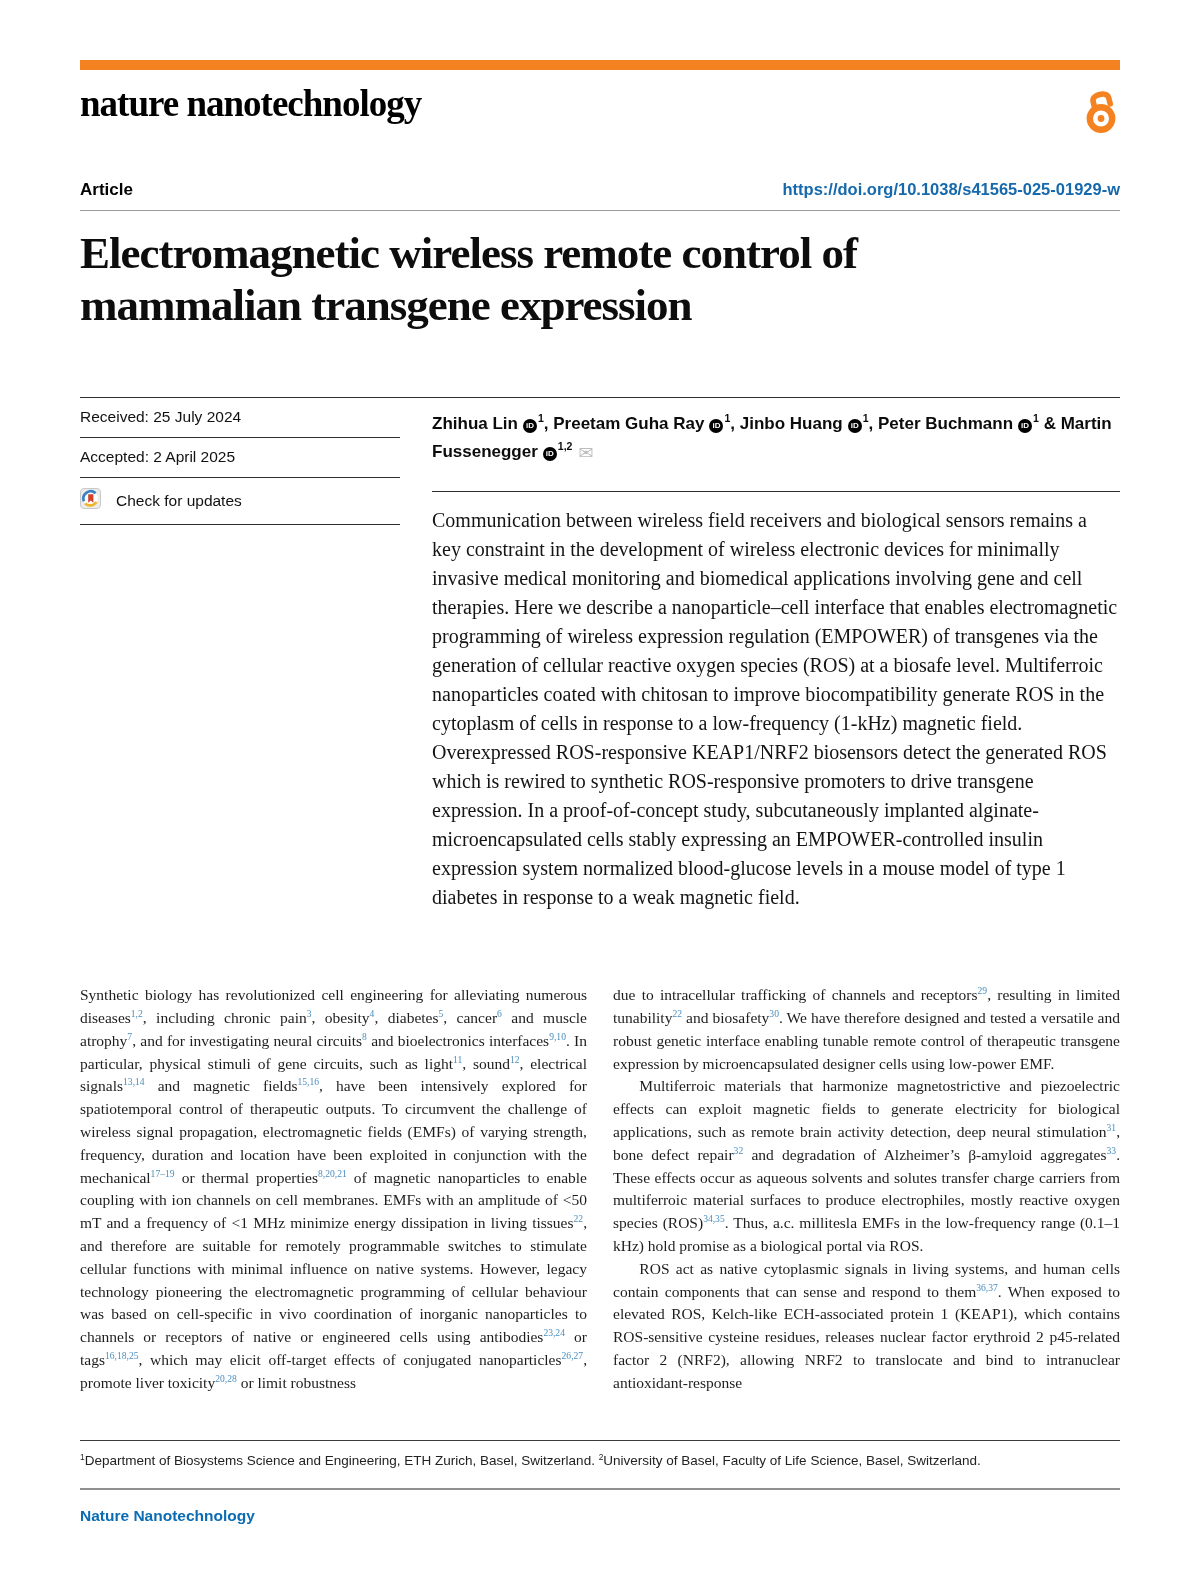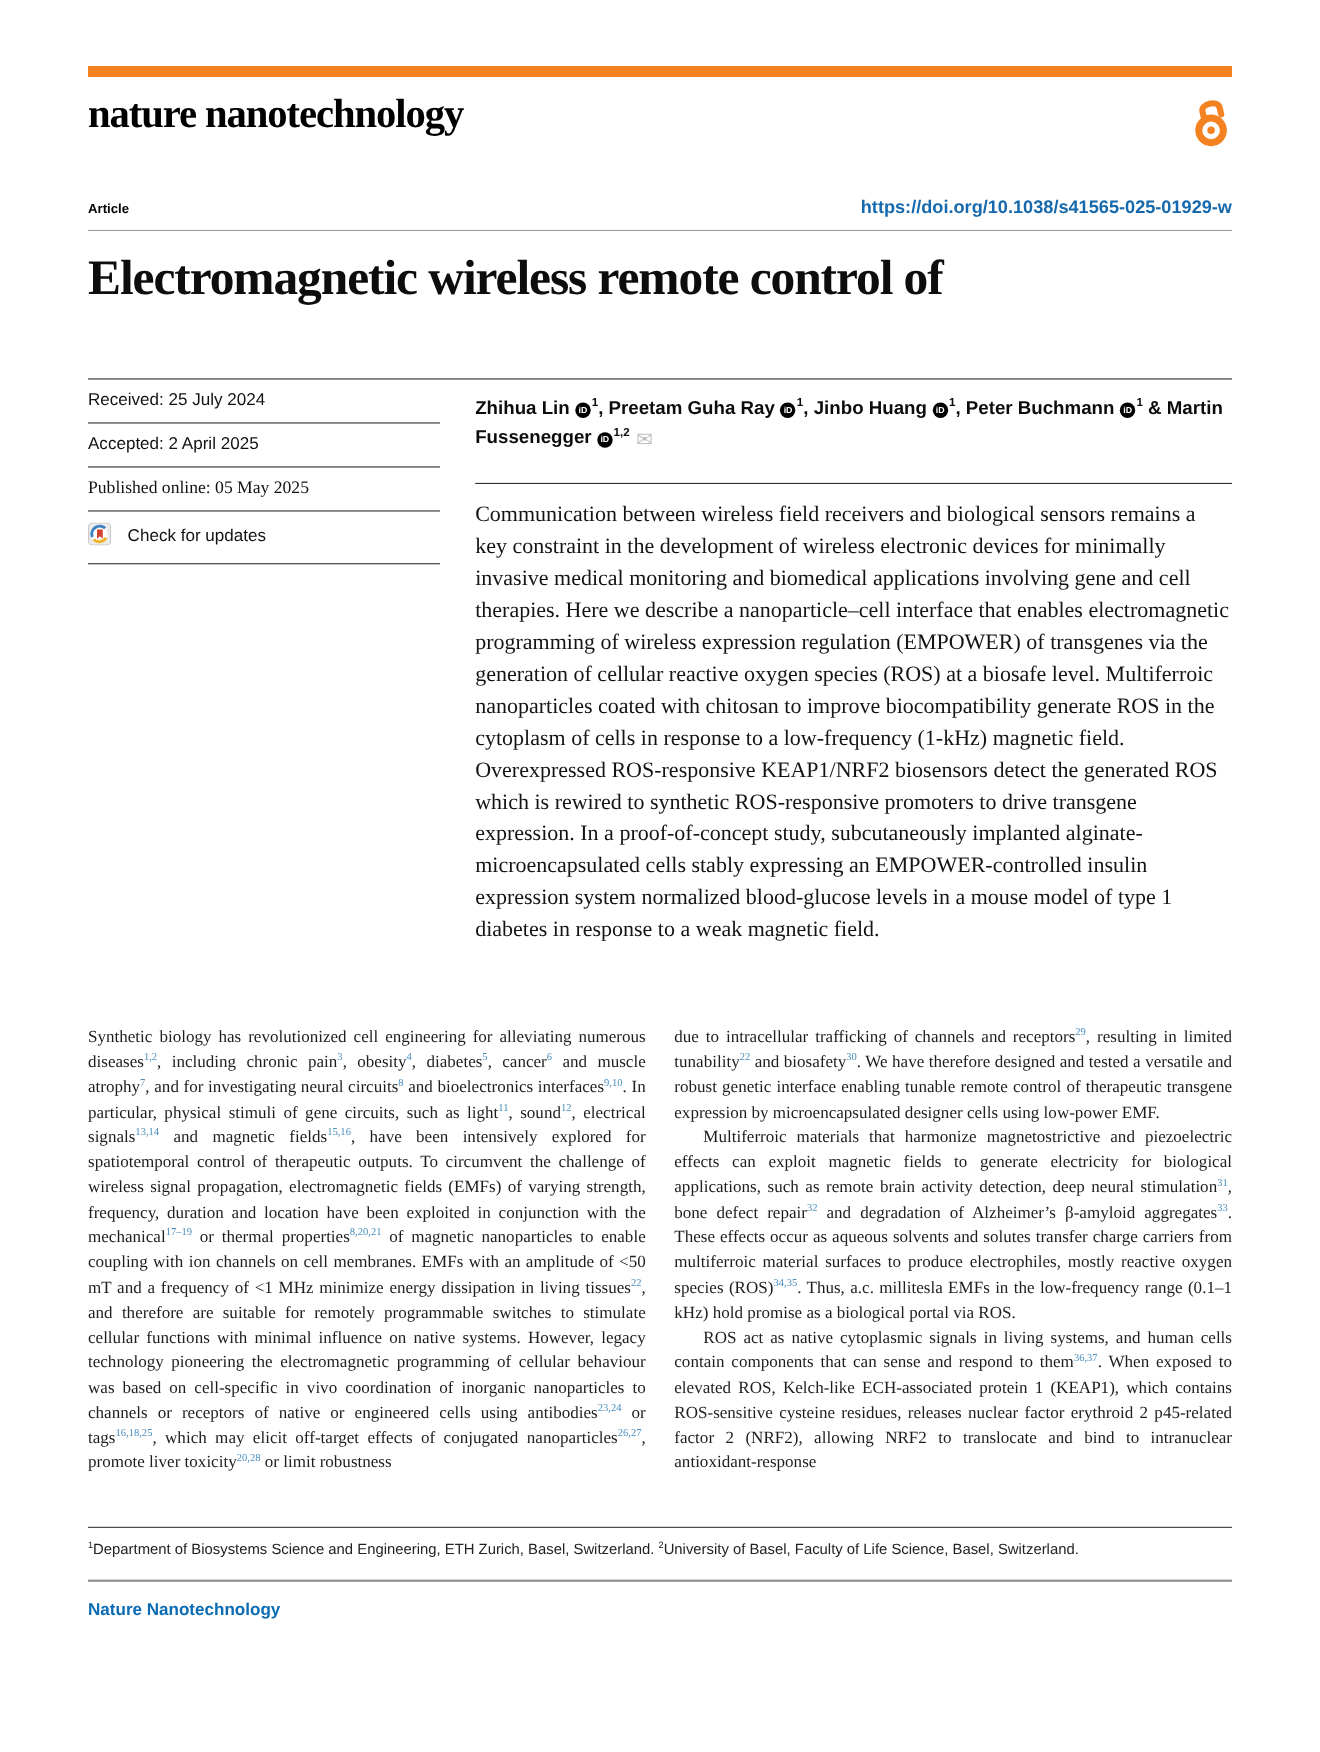--- a/index.html
+++ b/index.html
@@ -7,21 +7,21 @@
   .page{width:1040px;margin:0 auto;padding-top:60px;height:1525px;box-sizing:border-box;}
 
   
   .topbar{height:10px;background:#F58220;}
   .masthead{display:flex;justify-content:space-between;align-items:flex-start;margin-top:14px;height:60px;}
   .logo{font-family:"Liberation Serif",serif;font-weight:700;font-size:37px;letter-spacing:-1px;color:#000;line-height:1.1;}
   .oa-icon{margin-top:2px;}
 
   
   .article-row{display:flex;justify-content:space-between;align-items:baseline;margin-top:36px;}
-  .article-type{font-family:"Liberation Sans",sans-serif;font-weight:700;font-size:12px;color:#000;}
+  .article-type{font-family:"Liberation Sans",sans-serif;font-weight:700;font-size:17px;color:#000;}
   .doi a{font-family:"Liberation Sans",sans-serif;font-weight:700;font-size:16.5px;color:#1569ac;text-decoration:none;}
   .rule-gray{border:none;border-top:1px solid #9b9b9b;margin:10px 0 0 0;}
 
   
   h1.title{font-family:"Liberation Serif",serif;font-weight:700;font-size:45px;line-height:1.16;letter-spacing:-1px;color:#0d0d0d;margin:16px 0 0 0;}
 
   
   .meta{display:grid;grid-template-columns:320px 1fr;column-gap:32px;margin-top:66px;border-top:1.5px solid #2e2e2e;}
   .info-item{padding:10px 0 11px 0;border-bottom:1.5px solid #2e2e2e;font-family:"Liberation Sans",sans-serif;font-size:15.5px;font-weight:400;color:#111;}
   .info-item.serif{font-family:"Liberation Serif",serif;font-weight:400;font-size:16px;}
@@ -72,27 +72,26 @@
       </svg>
     </div>
   </div>
 
   <div class="article-row">
     <div class="article-type">Article</div>
     <div class="doi"><a href="#">https://doi.org/10.1038/s41565-025-01929-w</a></div>
   </div>
   <hr class="rule-gray">
 
-  <h1 class="title"><span>Electromagnetic wireless remote control of</span><br></h1>
+  <h1 class="title"><span>Electromagnetic wireless remote control of</span><br><span>mammalian transgene expression</span></h1>
 
   <div class="meta">
     <div class="info-col">
       <div class="info-item">Received: 25 July 2024</div>
       <div class="info-item">Accepted: 2 April 2025</div>
-      <div class="info-item serif">Published online: 05 May 2025</div>
       <div class="info-item check-row">
         <span>
           <svg width="21" height="21" viewBox="0 0 21 21">
             <rect x="0.5" y="0.5" width="20" height="20" rx="3.5" fill="#ececec" stroke="#c9c9c9"></rect>
             <circle cx="10.5" cy="10.5" r="7.3" fill="#ffffff"></circle>
             <path d="M3.9 13.2 A7.3 7.3 0 0 1 15.6 5.2" stroke="#3b82c4" stroke-width="2.7" fill="none"></path>
             <path d="M5.2 15.6 A7.3 7.3 0 0 0 16.4 13.8" stroke="#f0b428" stroke-width="2.7" fill="none"></path>
             <path d="M8.2 6.3 h5.2 v8.4 l-2.6 -2.1 -2.6 2.1 z" fill="#d2402e"></path>
           </svg>
         </span>

